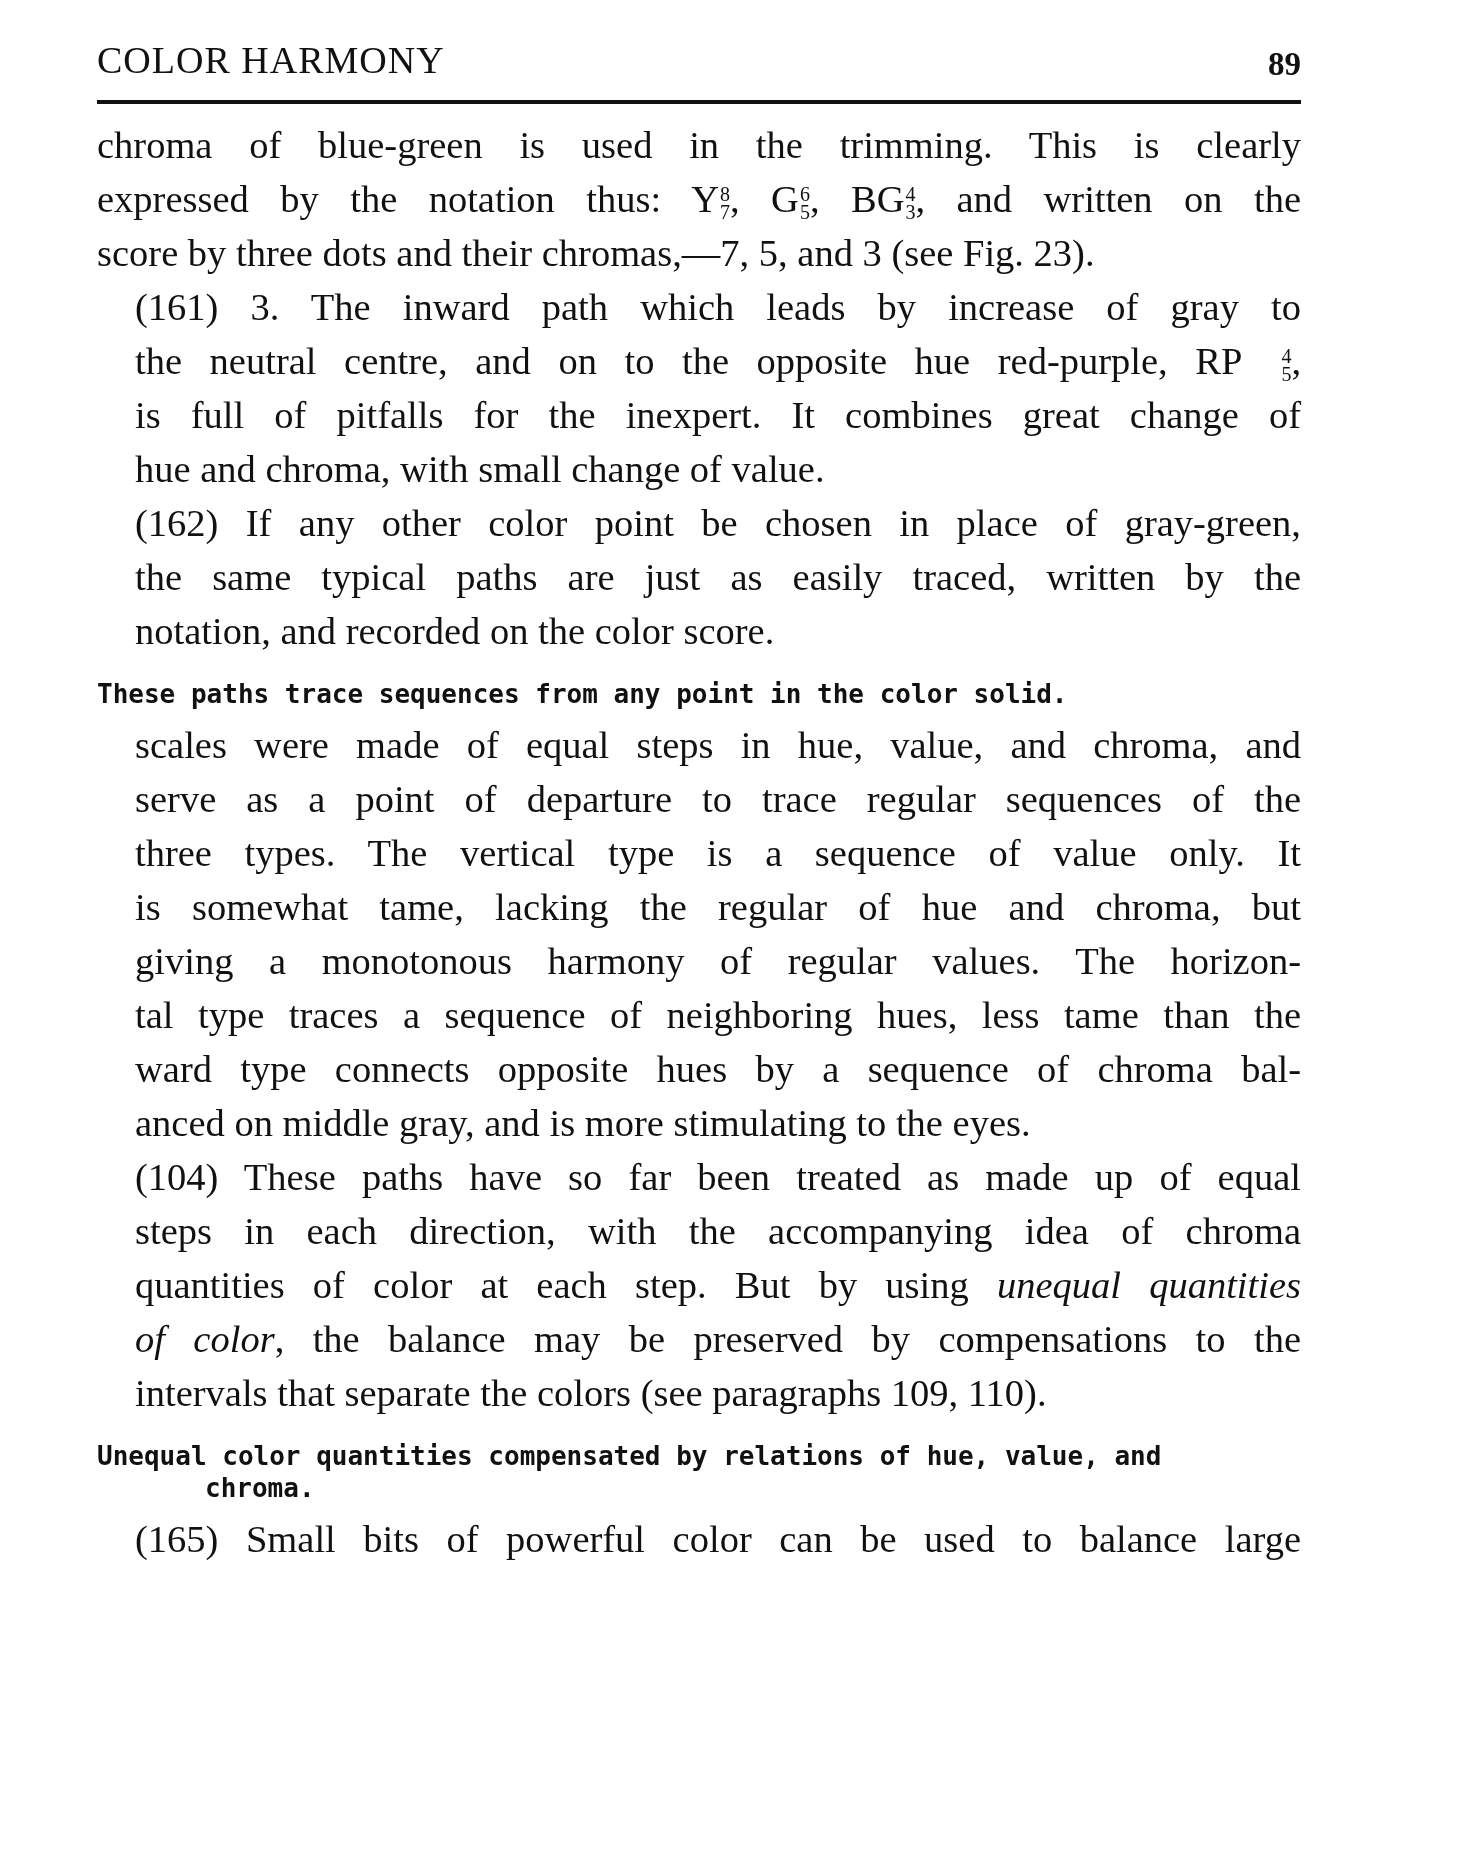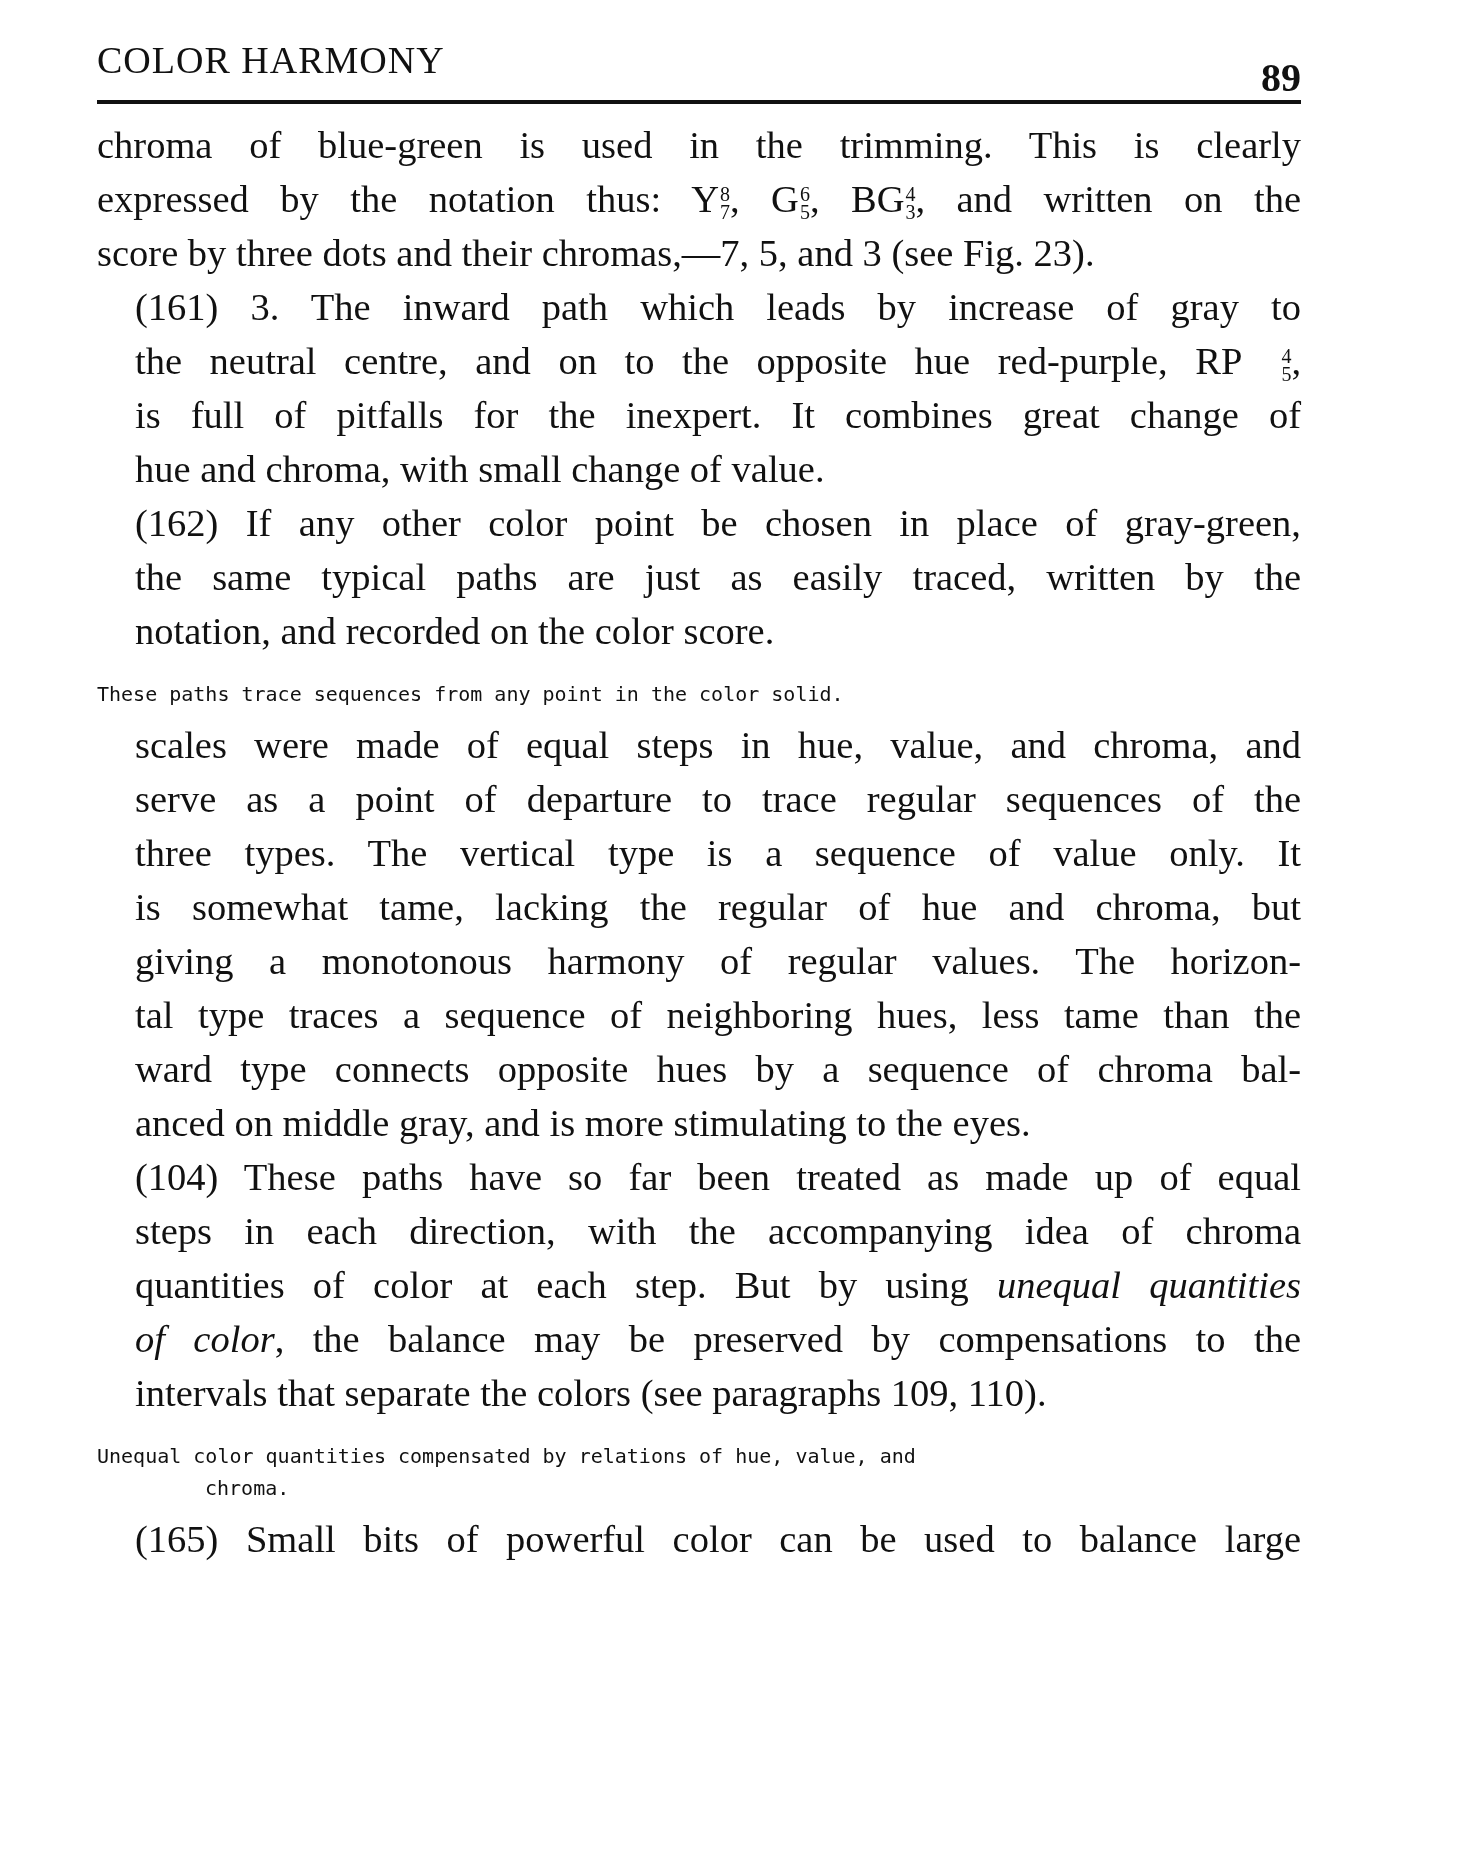--- a/index.html
+++ b/index.html
@@ -1,29 +1,29 @@
 <!DOCTYPE html>
 <html><head>
 <meta charset="utf-8">
 <style>
   html, body { margin:0; padding:0; background:#ffffff; }
   body { width:1469px; height:1849px; position:relative; overflow:hidden;
          font-family:"Liberation Serif","DejaVu Serif",serif; color:#111; }
   .page { position:absolute; left:97px; top:0; width:1204px; }
   .running-head { position:absolute; top:38px; left:0; width:1204px; height:50px; }
   .running-title { position:absolute; left:0; top:0; font-size:38px; letter-spacing:1px; }
-  .page-number { position:absolute; right:0; top:16px; font-size:40px; font-weight:bold; }
+  .page-number { position:absolute; right:0; top:8px; font-size:33px; font-weight:bold; }
   .rule { position:absolute; top:100px; left:0; width:1204px; height:4px; background:#111; }
   .body-text { position:absolute; top:118px; left:0; width:1204px; }
   p.para { margin:0; font-size:38.5px; line-height:54px; text-align:justify; text-align-last:left; }
   p.para.indent { text-indent:38px; }
   p.para .line { display:block; text-align:justify; text-align-last:justify; }
   p.para .line.last { text-align-last:left; }
   .sidenote { margin:20px 0 8px 0; font-family:"DejaVu Sans Mono","Liberation Mono",monospace;
-              font-weight:normal; font-size:20px; line-height:32px; }
+              font-weight:bold; font-size:26px; line-height:32px; }
   .sidenote .cont { display:block; padding-left:108px; }
   .frac { display:inline-block; vertical-align:middle; text-align:center; font-size:20px; line-height:18px; margin-left:1px; }
   .frac span { display:block; }
   em { font-style:italic; }
 </style>
 </head>
 <body>
 
 <div class="page">
 

